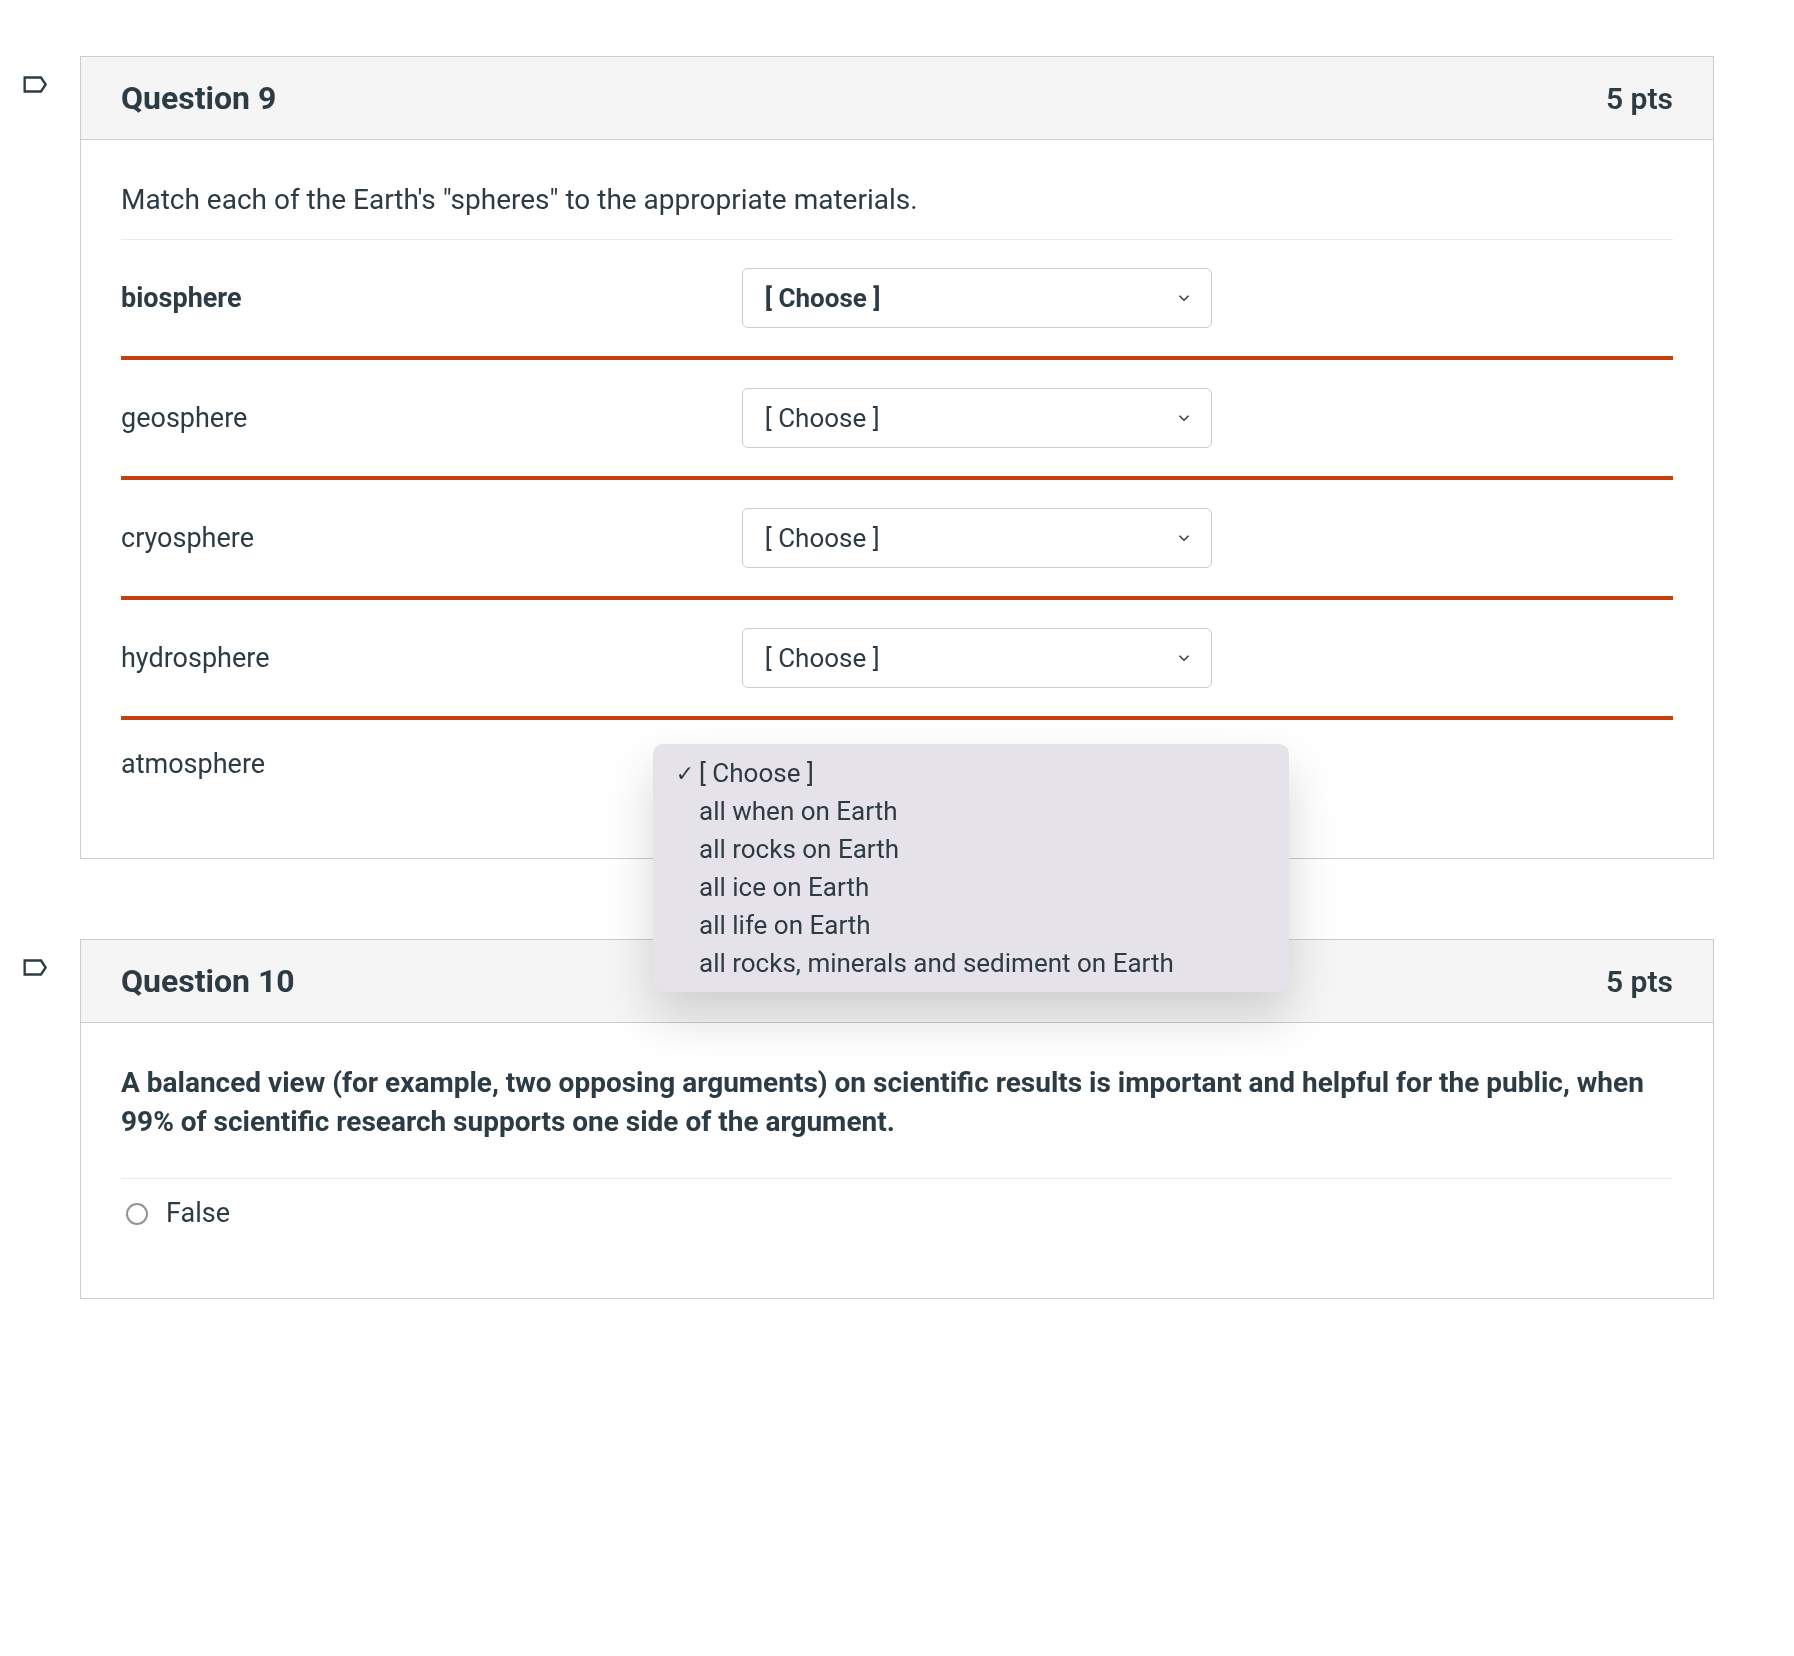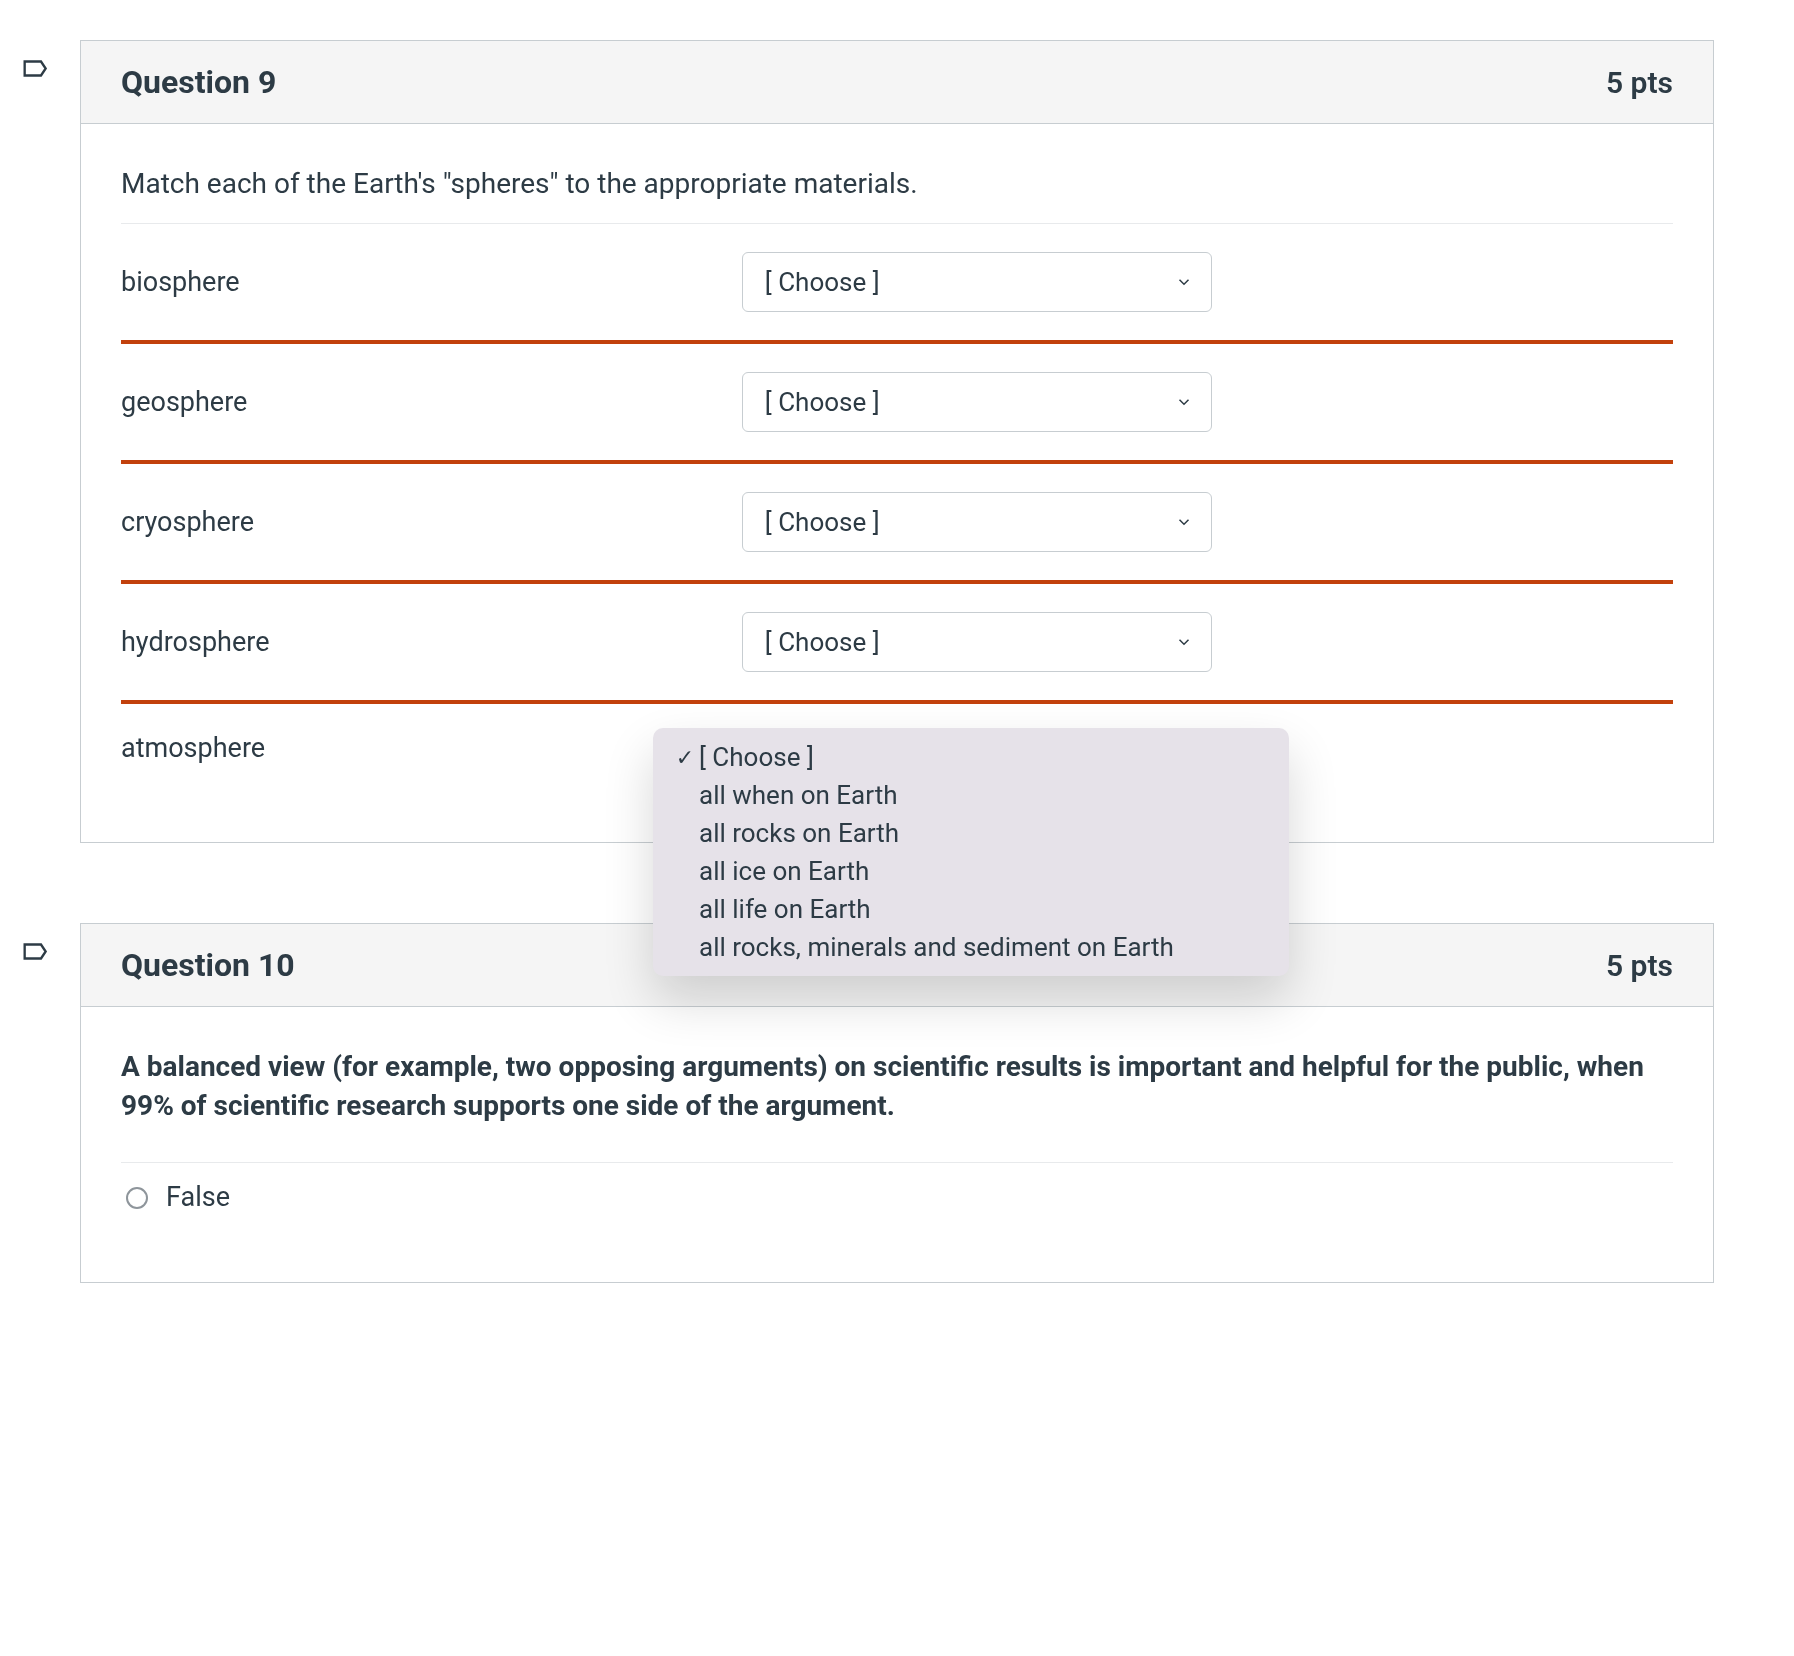--- a/index.html
+++ b/index.html
@@ -61,20 +61,21 @@
   }
   .match-row {
     display: flex;
     align-items: center;
     border-top: 4px solid #c2410c;
     padding: 28px 0;
     position: relative;
   }
   .match-row:first-of-type {
     border-top: 1px solid #e8eaec;
+    font-weight: bold;
   }
   .match-label {
     width: 40%;
     font-size: 27px;
     color: #2d3b45;
   }
   .select-wrap {
     position: relative;
     width: 470px;
   }
@@ -145,21 +146,21 @@
     margin-right: 18px;
     cursor: pointer;
   }
   .radio-text {
     font-size: 27px;
     color: #2d3b45;
   }
   .container {
     position: relative;
     width: 1634px;
-    margin: 0 auto;
+    margin: 16px auto;
   }
 </style>
 </head>
 <body>
 
 <div class="container">
 
   <div class="question-block">
     <div class="flag-icon">
       <svg viewBox="0 0 24 24">

